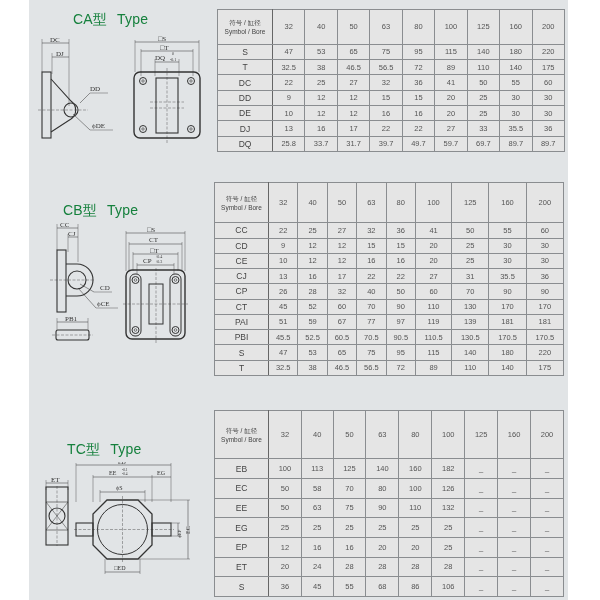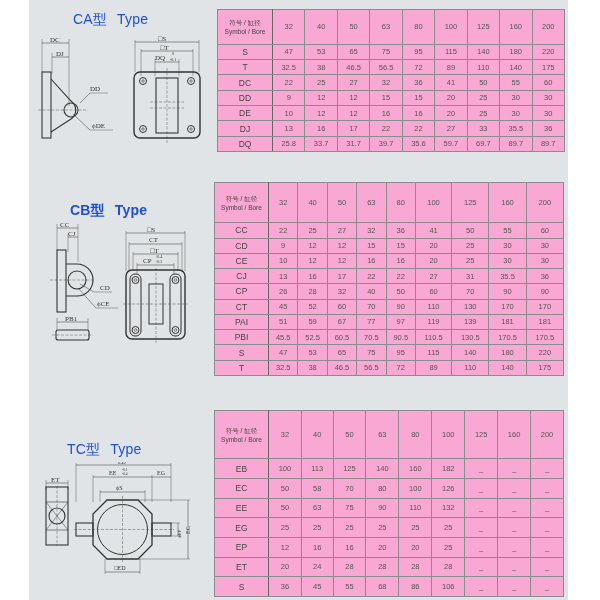--- a/index.html
+++ b/index.html
@@ -1,22 +1,22 @@
 <!DOCTYPE html>
 <html><head>
 <meta charset="utf-8">
 <style>
   html, body { margin: 0; padding: 0; background: #ffffff; }
   body { width: 600px; height: 600px; position: relative; overflow: hidden; font-family: "Liberation Sans", sans-serif; color: #333; }
   .panel { position: absolute; left: 29px; top: 0; width: 539px; height: 600px; background: #e1e4e6; }
-  .type-title { position: absolute; font-size: 14px; color: #1d4ed8; font-family: "Liberation Sans", sans-serif; letter-spacing: 0.2px; }
+  .type-title { position: absolute; font-size: 14px; color: #15803d; font-family: "Liberation Sans", sans-serif; letter-spacing: 0.2px; }
   .type-title .ty { margin-left: 10px; }
   .diagram { position: absolute; }
   .diagram svg { display: block; }
-  table.spec { position: absolute; border-collapse: collapse; background: #f9a8d4; border: 1.5px solid #555; }
+  table.spec { position: absolute; border-collapse: collapse; background: #e5e5e5; border: 1.5px solid #555; }
   table.spec td { border: 1px solid #8a8d90; text-align: center; font-size: 7.5px; color: #555; padding: 0; }
   table.spec td.sym { font-size: 8.5px; color: #444; }
   table.spec tr.hdr td { font-size: 7.5px; color: #555; }
   table.spec tr.hdr td.hd { font-size: 6.5px; line-height: 9px; color: #444; }
   table.spec td:first-child { border-right: 1.5px solid #666; }
 </style>
 </head>
 <body>
 
 <div class="panel"></div>
@@ -168,30 +168,30 @@
         <td>33</td>
         <td>35.5</td>
         <td>36</td>
       </tr>
       <tr>
         <td class="sym">DQ</td>
         <td>25.8</td>
         <td>33.7</td>
         <td>31.7</td>
         <td>39.7</td>
-        <td>35.6</td>
+        <td>49.7</td>
         <td>59.7</td>
         <td>69.7</td>
         <td>89.7</td>
         <td>89.7</td>
       </tr>
     </tbody>
 </table>
 
-<div class="type-title" style="left:70px; top:202px;font-weight:bold;"><span>CB型</span><span class="ty">Type</span></div>
+<div class="type-title" style="left:63px; top:202px;"><span>CB型</span><span class="ty">Type</span></div>
 
 <div class="diagram" style="left:50px; top:222px;">
   <svg width="75" height="125" viewBox="0 0 75 125" font-family="Liberation Serif, serif" font-size="7" fill="none" stroke="#333" stroke-width="0.8">
     <line x1="7" y1="2" x2="7" y2="28" stroke-width="0.4"></line>
     <line x1="28" y1="2" x2="28" y2="40" stroke-width="0.4"></line>
     <line x1="7" y1="6" x2="28" y2="6" stroke-width="0.5"></line>
     <text x="10" y="5" fill="#333" stroke="none">CC</text>
     <line x1="18" y1="12" x2="18" y2="30" stroke-width="0.4"></line>
     <line x1="18" y1="15" x2="28" y2="15" stroke-width="0.5"></line>
     <text x="18" y="14" fill="#333" stroke="none">CJ</text>

